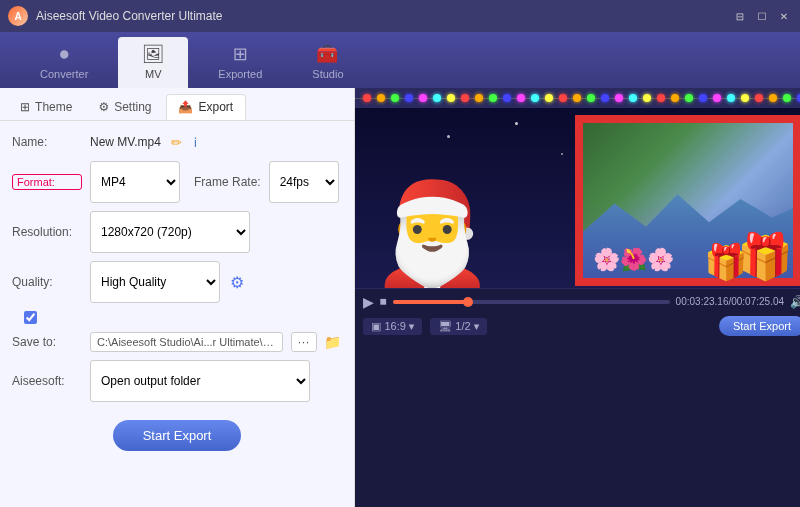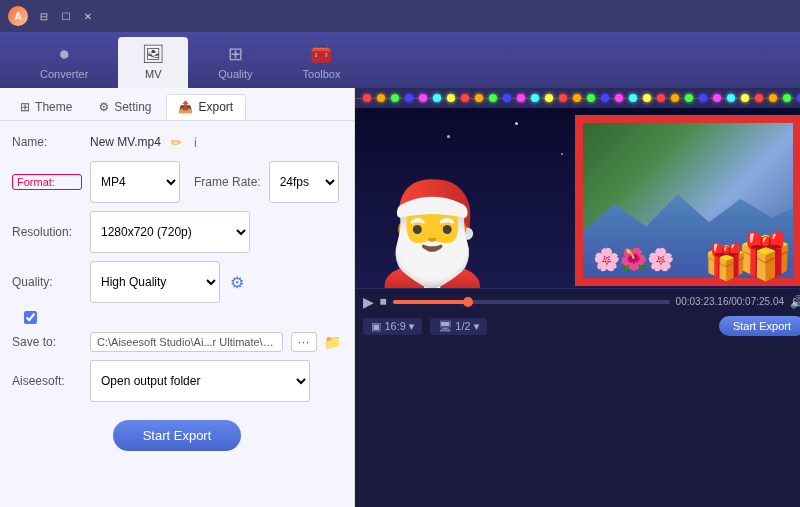--- a/index.html
+++ b/index.html
@@ -255,43 +255,44 @@
 
     .gear-icon { color: #5577ee; }
   </style>
 </head>
 <body>
 
 <div class="titlebar">
   <div class="titlebar-logo">
     <span>A</span>
   </div>
+  <span class="titlebar-title">Aiseesoft Video Converter Ultimate</span>
   <div class="titlebar-controls">
     <span>⊟</span>
     <span>☐</span>
     <span>✕</span>
   </div>
 </div>
 
 <div class="nav-tabs">
   <div class="nav-tab">
     <span class="nav-tab-icon">⏺</span>
     <span>Converter</span>
   </div>
   <div class="nav-tab active">
     <span class="nav-tab-icon">🖼</span>
     <span>MV</span>
   </div>
   <div class="nav-tab">
     <span class="nav-tab-icon">⊞</span>
-    <span>Quality</span>
+    <span>Exported</span>
   </div>
   <div class="nav-tab">
     <span class="nav-tab-icon">🧰</span>
-    <span>Toolbox</span>
+    <span>Studio</span>
   </div>
 </div>
 
 <div class="main-content">
 
   <div class="left-panel">
 
     <div class="sub-tabs">
       <div class="sub-tab">
         <span>⊞</span>

